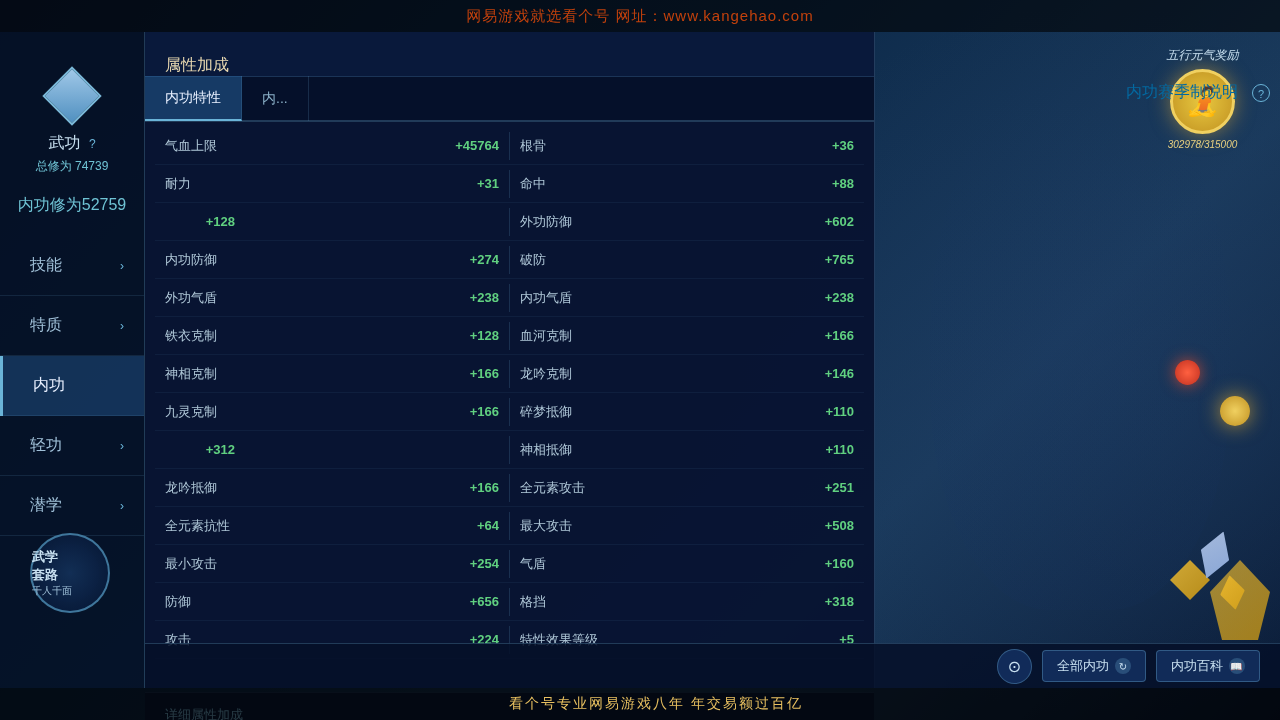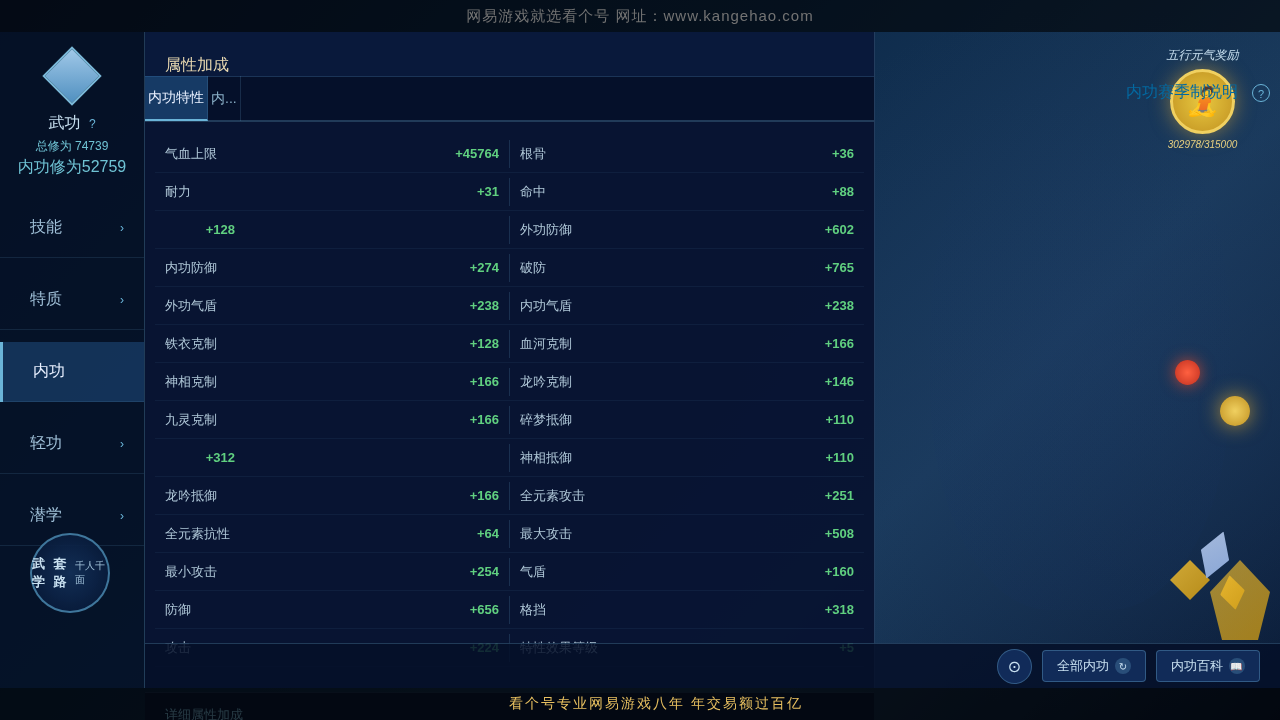--- a/index.html
+++ b/index.html
@@ -31,21 +31,21 @@
       left: 0;
       right: 0;
       height: 32px;
       background: rgba(0,0,0,0.6);
       display: flex;
       align-items: center;
       justify-content: center;
       z-index: 10;
     }
     .watermark-text {
-      color: #737373;
+      color: #c2410c;
       font-size: 15px;
       letter-spacing: 1px;
     }
 
     
     .watermark-bottom {
       position: absolute;
       bottom: 0;
       left: 0;
       right: 0;
@@ -69,21 +69,21 @@
       left: 0;
       top: 32px;
       width: 145px;
       height: 656px;
       background: rgba(5,15,35,0.85);
       border-right: 1px solid rgba(100,160,200,0.3);
       z-index: 5;
       display: flex;
       flex-direction: column;
       align-items: center;
-      padding-top: 16px;
+      padding-top: 36px;
     }
 
     .sidebar-logo {
       width: 55px;
       height: 55px;
       margin-bottom: 10px;
       display: flex;
       align-items: center;
       justify-content: center;
     }
@@ -98,34 +98,33 @@
 
     .sidebar-title {
       color: #c8e0f0;
       font-size: 16px;
       margin-bottom: 4px;
     }
 
     .total-power {
       color: #6fc3d4;
       font-size: 12px;
-      margin-bottom: 2px;
+      margin-bottom: 20px;
     }
 
     .inner-power {
       color: #6fc3d4;
       font-size: 16px;
       margin-bottom: 20px;
     }
 
     .sidebar-nav {
       width: 100%;
       display: flex;
       flex-direction: column;
-      gap: 12px;
     }
 
     .nav-item {
       width: 100%;
       height: 60px;
       display: flex;
       align-items: center;
       justify-content: space-between;
       padding: 0 20px 0 30px;
       cursor: pointer;
@@ -159,21 +158,22 @@
       justify-content: center;
     }
 
     .wuxue-circle {
       width: 80px;
       height: 80px;
       border-radius: 50%;
       background: radial-gradient(circle, rgba(20,50,90,0.9), rgba(5,20,50,0.95));
       border: 2px solid rgba(100,180,220,0.6);
       display: flex;
-      align-items: center;
+      flex-direction: column;
+      align-items: flex-start;
       justify-content: center;
     }
 
     .wuxue-text {
       color: #c8e0f0;
       font-size: 13px;
       font-weight: bold;
     }
 
     .wuxue-sub {
@@ -185,21 +185,21 @@
     .tab-bar {
       display: flex;
       align-items: center;
       height: 45px;
       background: rgba(5,15,40,0.8);
       border-bottom: 2px solid rgba(100,160,200,0.3);
       padding: 0 0;
     }
 
     .tab-item {
-      padding: 0 3px;
+      padding: 0 20px;
       height: 45px;
       display: flex;
       align-items: center;
       color: #8ab0c8;
       font-size: 14px;
       cursor: pointer;
       border-right: 1px solid rgba(100,160,200,0.2);
     }
 
     .tab-item.active {
@@ -226,21 +226,21 @@
       align-items: flex-end;
       padding: 0 20px;
       color: #e8d8b0;
       font-size: 16px;
       border-bottom: 1px solid rgba(100,160,200,0.2);
       background: rgba(10,25,60,0.9);
     }
 
     .attr-table {
       width: 100%;
-      padding: 13px 10px;
+      padding: 5px 10px;
     }
 
     .attr-row {
       display: flex;
       height: 38px;
       align-items: center;
       border-bottom: 1px solid rgba(100,160,200,0.08);
     }
 
     .attr-cell {

